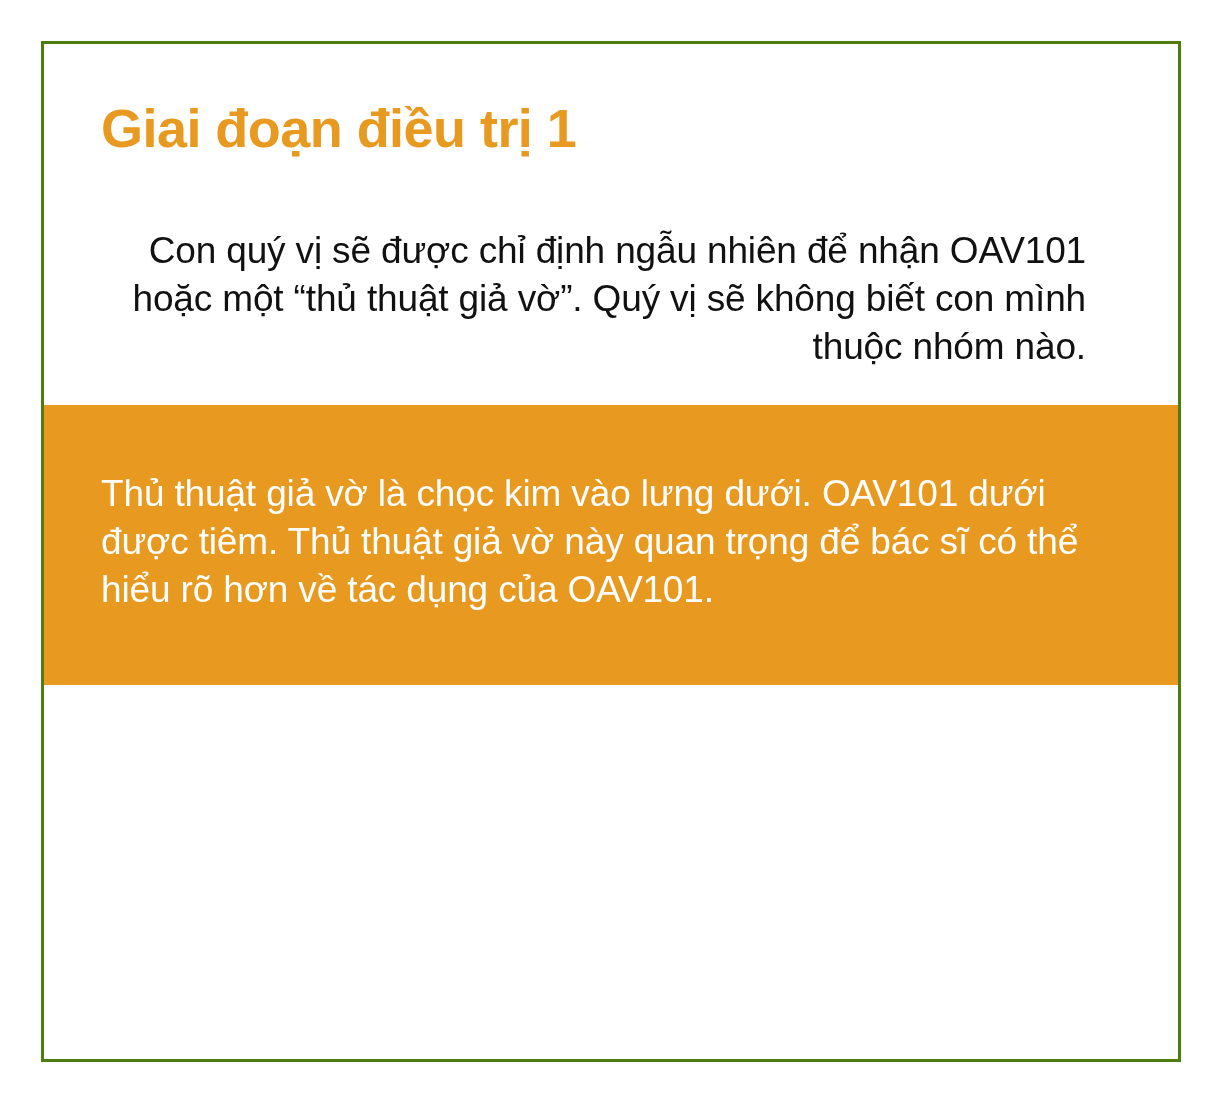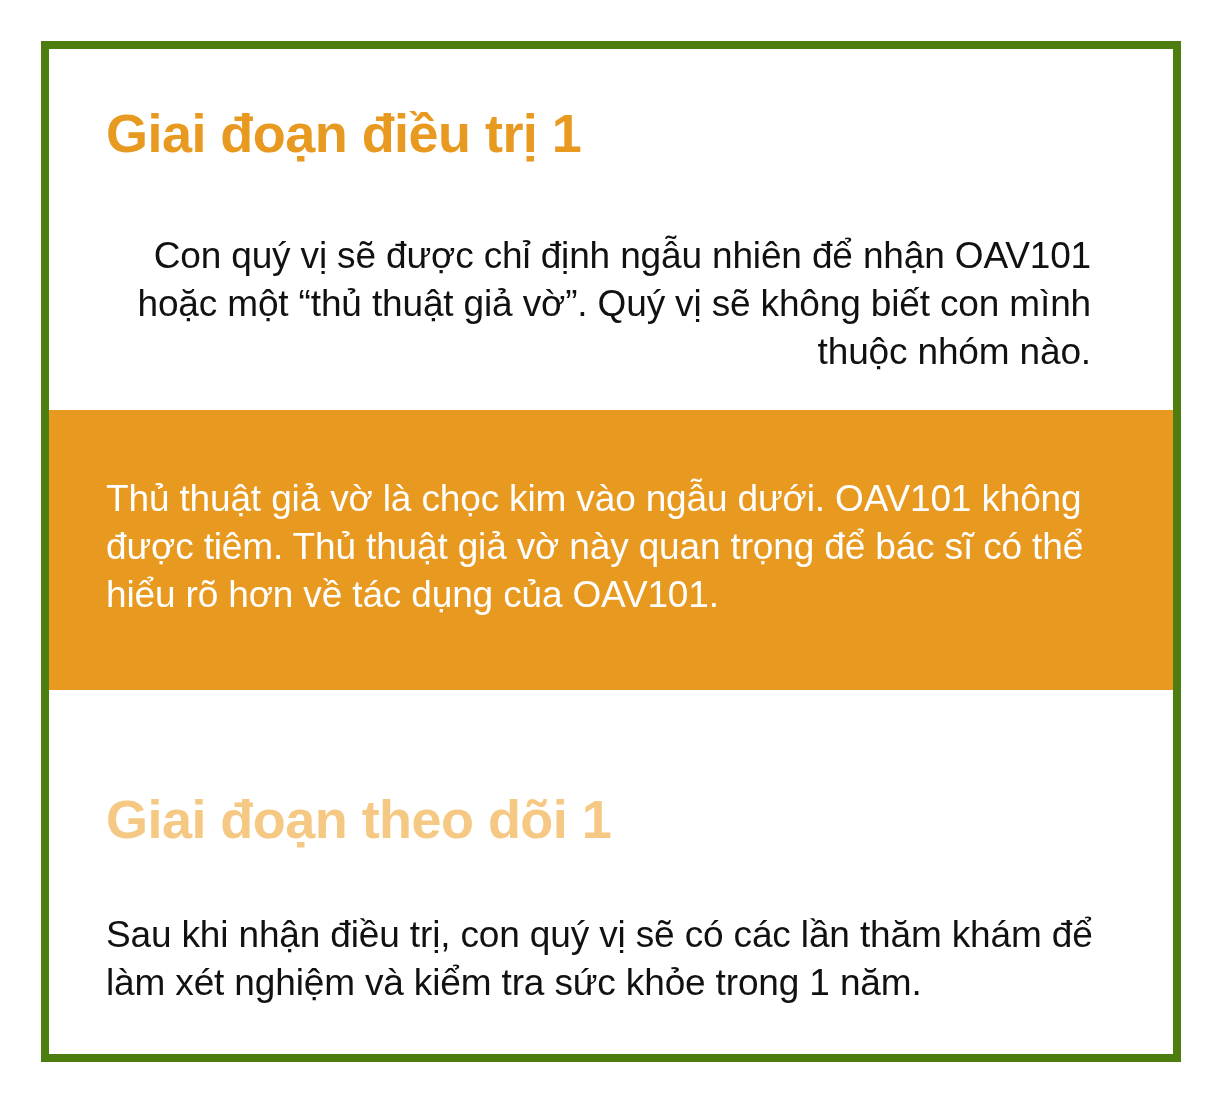--- a/index.html
+++ b/index.html
@@ -24,21 +24,21 @@
   }
 
   
   .card {
     position: absolute;
     left: 41px;
     top: 41px;
     width: 1140px;
     height: 1021px;
     box-sizing: border-box;
-    border: 8px solid #4d7c0f;
+    border: 3px solid #4d7c0f;
     background: #ffffff;
   }
 
   
   .card-inner {
     position: relative;
     width: 100%;
     height: 100%;
     background: #ffffff;
   }
@@ -134,23 +134,19 @@
 <div class="page">
   <div class="card">
     <div class="card-inner">
 
       <section class="section-treatment">
         <h2 class="heading heading-treatment">Giai đoạn điều trị 1</h2>
         <p class="body-text body-treatment">Con quý vị sẽ được chỉ định ngẫu nhiên để nhận OAV101 hoặc một “thủ thuật giả vờ”. Quý vị sẽ không biết con mình thuộc nhóm nào.</p>
       </section>
 
       <section class="section-band">
-        <p class="body-text body-band">Thủ thuật giả vờ là chọc kim vào ngẫu dưới. OAV101 không được tiêm. Thủ thuật giả vờ này quan trọng để bác sĩ có thể hiểu rõ hơn về tác dụng của OAV101.</p>
+        <p class="body-text body-band">Thủ thuật giả vờ là chọc kim vào lưng dưới. OAV101 dưới được tiêm. Thủ thuật giả vờ này quan trọng để bác sĩ có thể hiểu rõ hơn về tác dụng của OAV101.</p>
       </section>
 
-      <section class="section-followup">
-        <h2 class="heading heading-followup">Giai đoạn theo dõi 1</h2>
-        <p class="body-text body-followup">Sau khi nhận điều trị, con quý vị sẽ có các lần thăm khám để làm xét nghiệm và kiểm tra sức khỏe trong 1 năm.</p>
-      </section>
 
     </div>
   </div>
 </div>
 
 </body></html>

